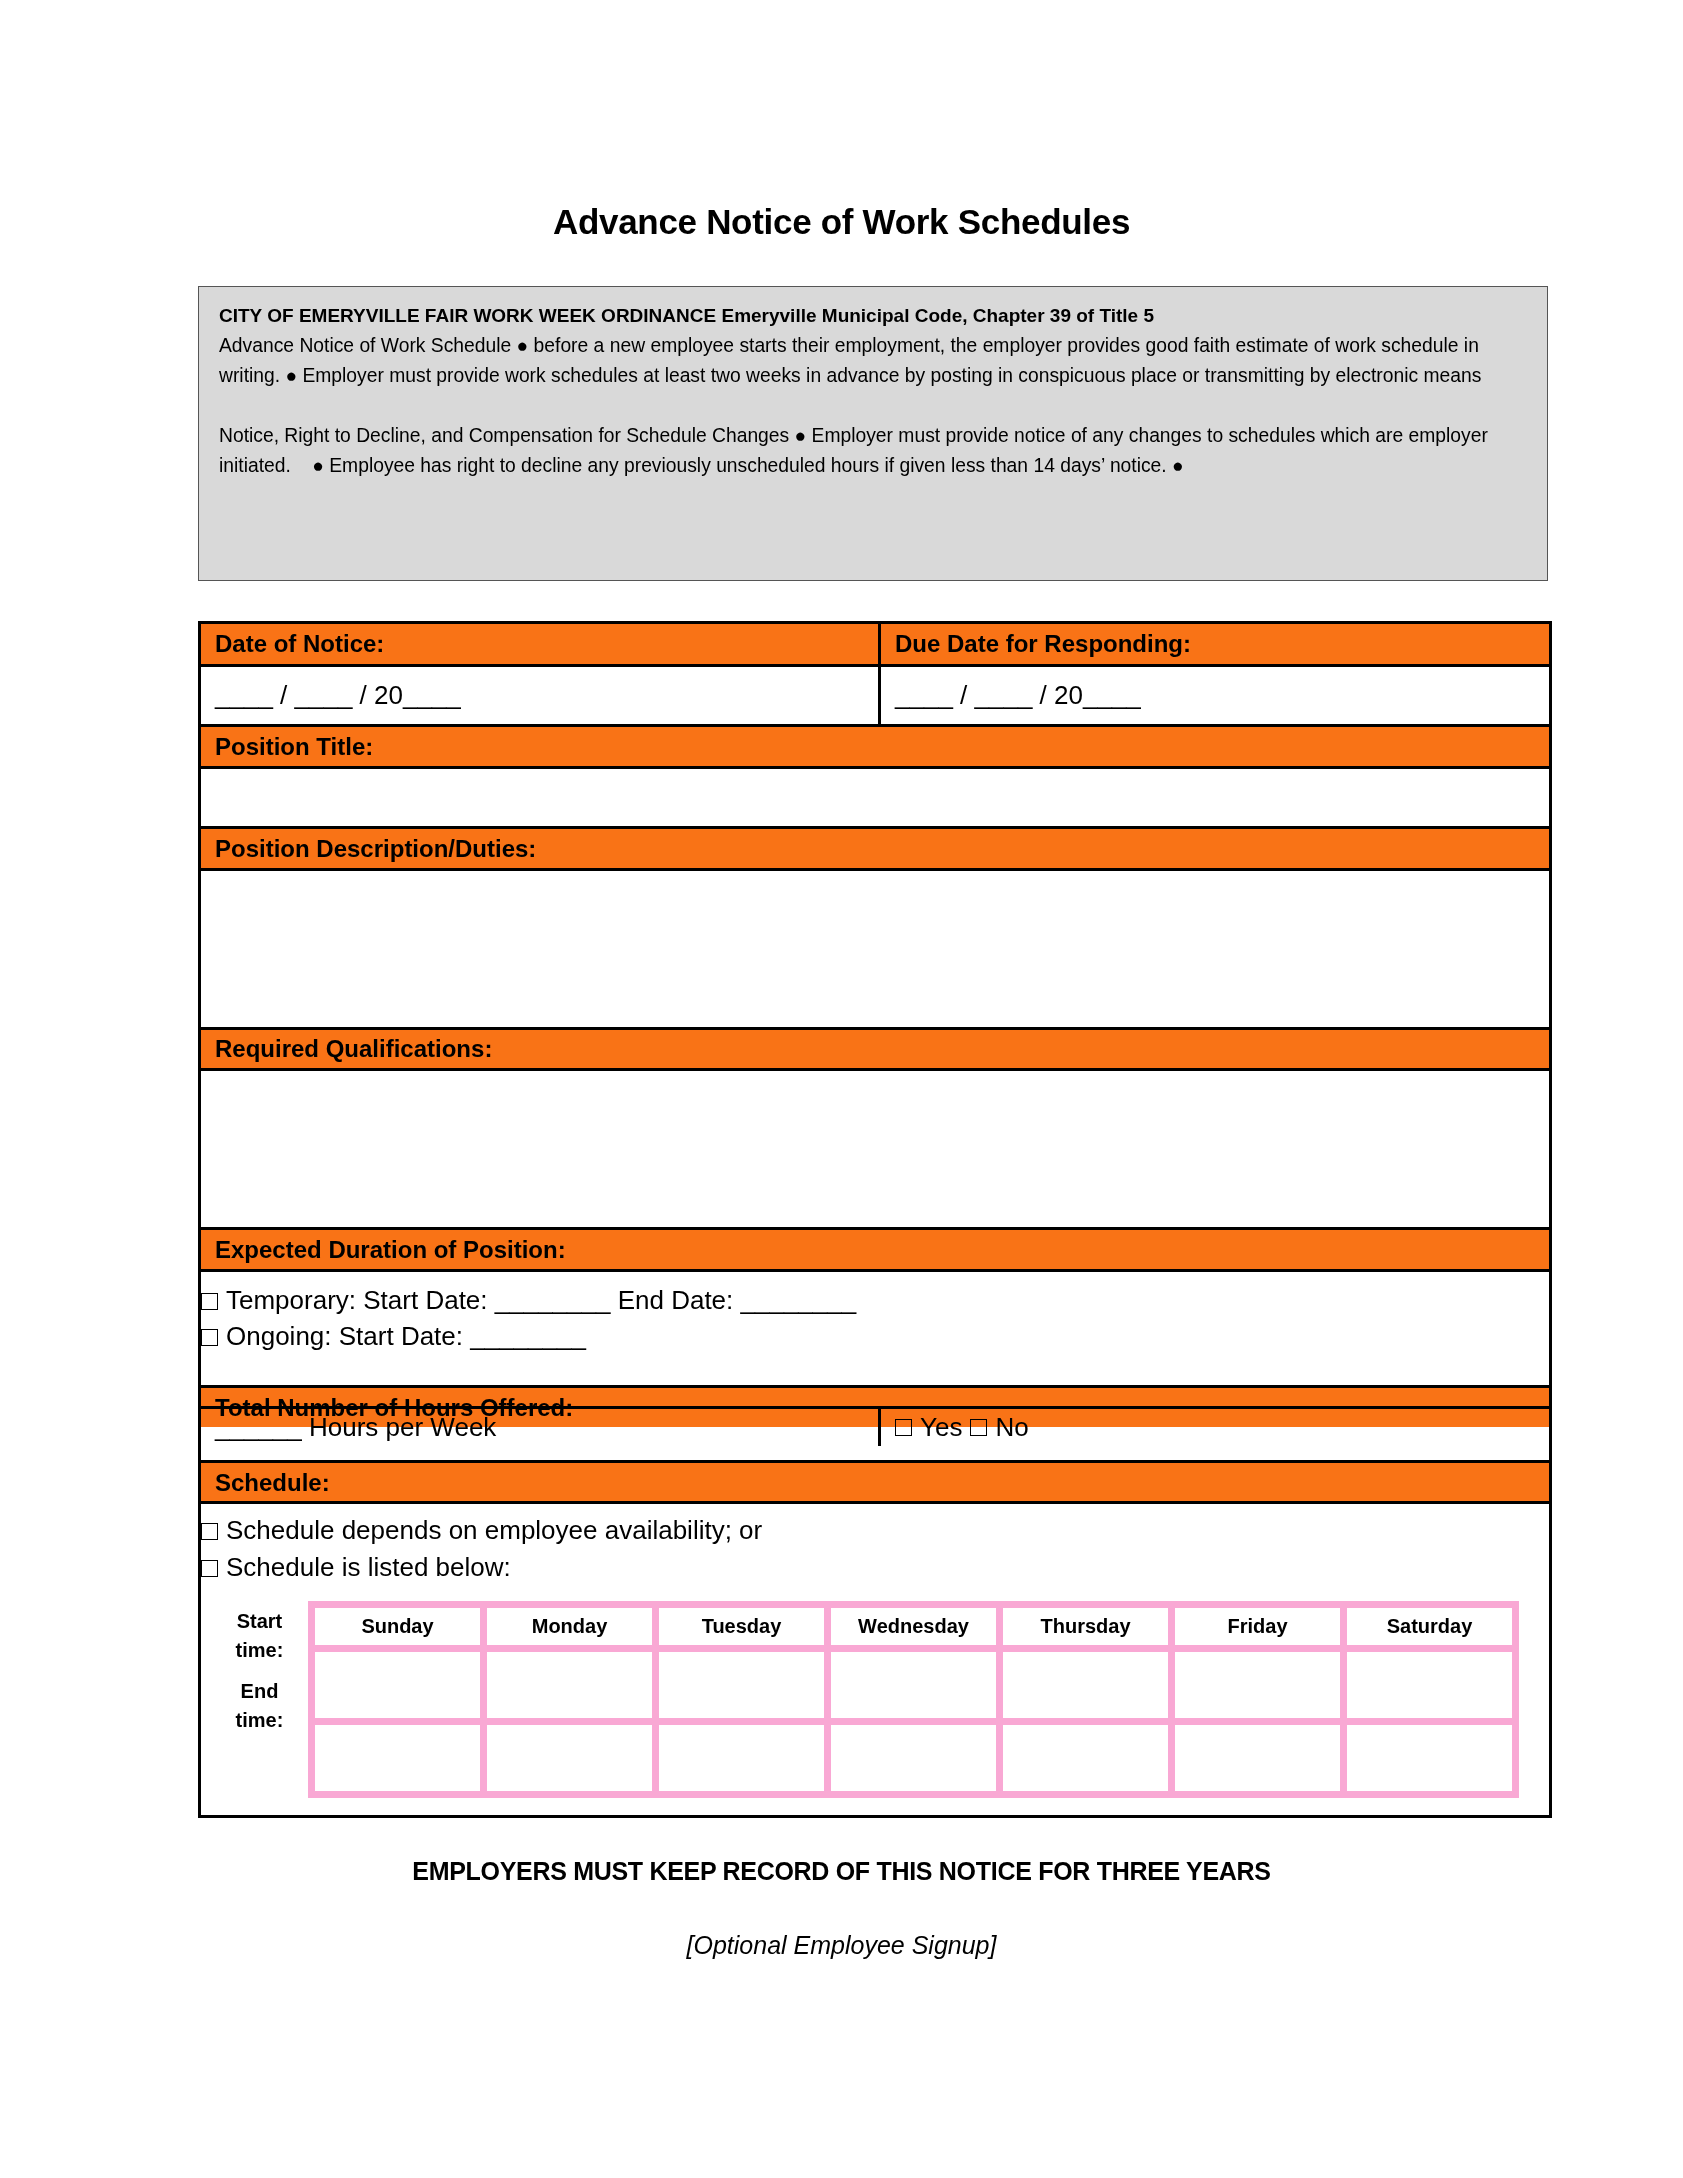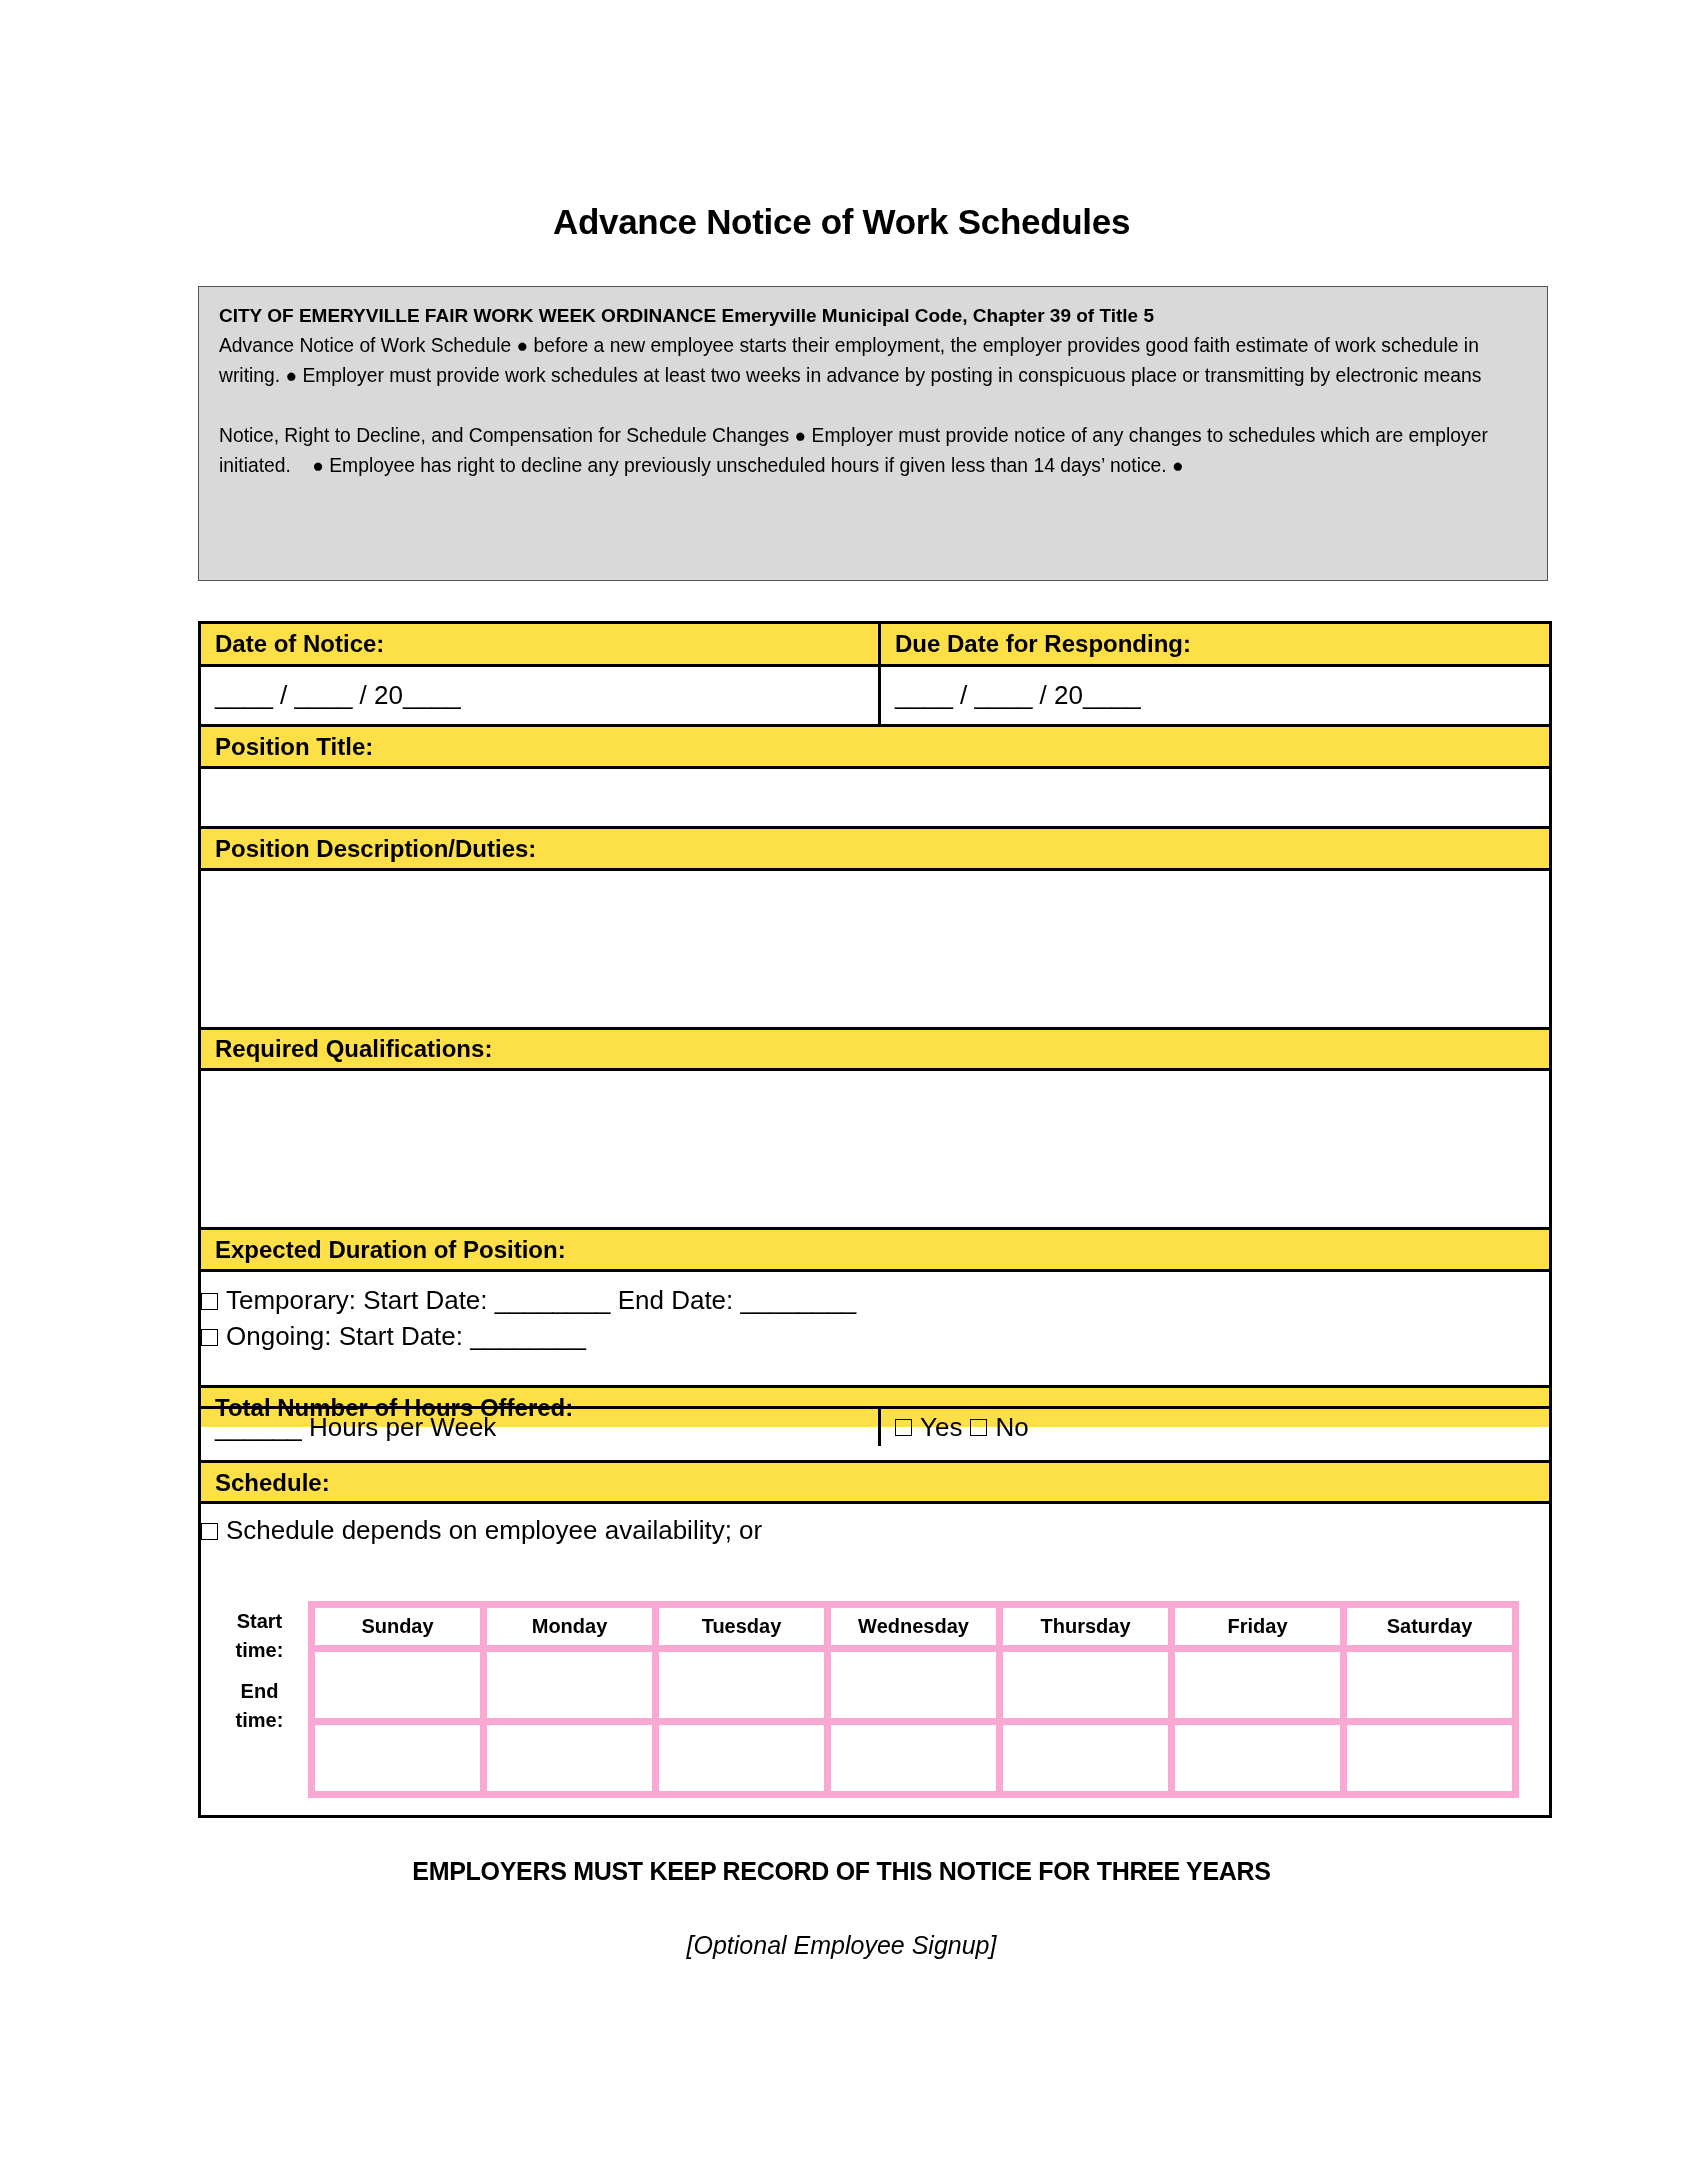--- a/index.html
+++ b/index.html
@@ -19,21 +19,21 @@
   }
   #notice-box .heading { font-weight: bold; font-size: 19px; }
   #notice-box p { margin: 0; }
   #notice-box .gap { height: 30px; }
 
   #form {
     left: 198px; top: 621px; width: 1354px; height: 1197px;
     border: 3px solid #000; box-sizing: border-box;
   }
   .row { position: absolute; left: 0; right: 0; box-sizing: border-box; }
-  .hdr { background: #fde047; font-weight: bold; font-size: 24px; }
+  .hdr { background: #f97316; font-weight: bold; font-size: 24px; }
   .bt { border-top: 3px solid #000; }
   .cell { position: absolute; top: 0; bottom: 0; box-sizing: border-box; padding-left: 14px; }
   .cell-right { border-left: 3px solid #000; }
   .hdr .cell, .hdr.single { display: flex; align-items: center; }
   .hdr.single { padding-left: 14px; }
   .val { font-size: 26px; display: flex; align-items: center; }
   .lines { font-size: 26px; padding-left: 0; }
   .cb { display: inline-block; width: 17px; height: 17px; border: 1.8px solid #000; box-sizing: border-box; margin-right: 8px; vertical-align: -1px; }
 
   #days {
@@ -113,20 +113,21 @@
       <span class="cb"></span>
         <span>No</span>
     </div>
   </div>
 
   <div class="row hdr bt single" style="top:836px; height:42px;">Schedule:</div>
 
   <div class="row bt" style="top:877px; bottom:0;">
     <div class="lines" style="padding-top:8px; line-height:37px;">
       <div><span class="cb"></span><span>Schedule depends on employee availability; or</span></div>
+      <div><span class="cb"></span><span>Schedule is listed below:</span></div>
     </div>
 
     <div class="timelabel" style="top:103px;">
       <div>Start</div>
       <div>time:</div>
     </div>
     <div class="timelabel" style="top:173px;">
       <div>End</div>
       <div>time:</div>
     </div>

